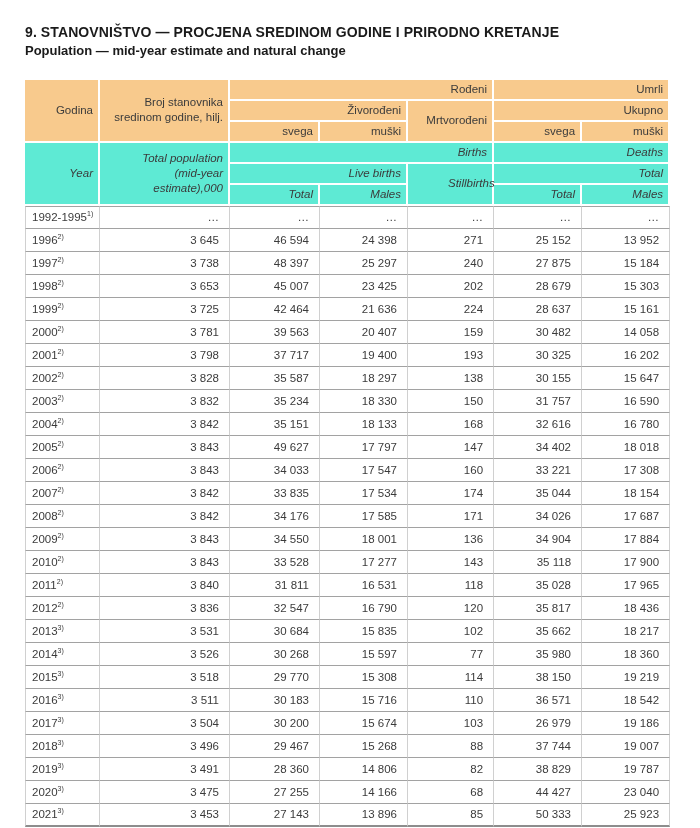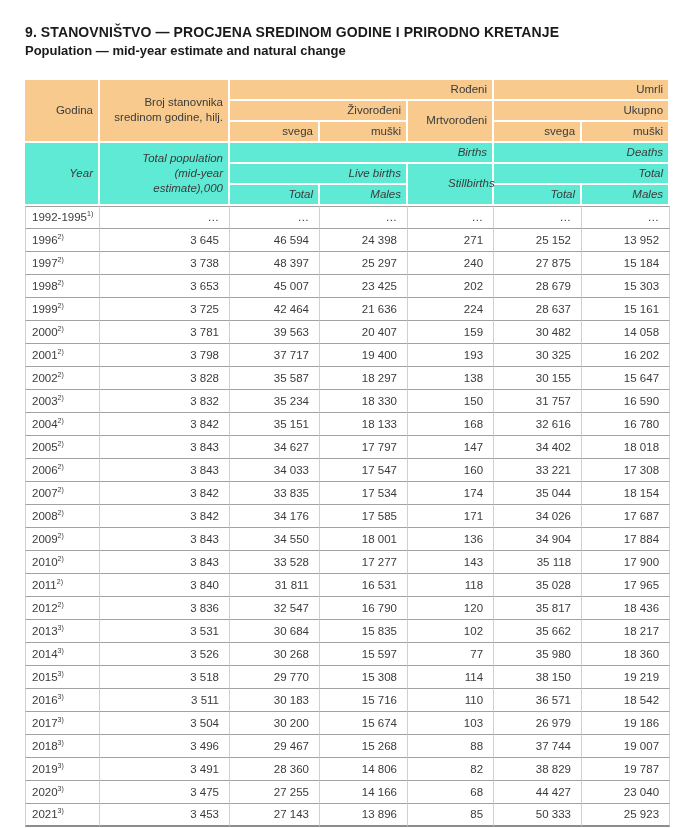--- a/index.html
+++ b/index.html
@@ -218,21 +218,21 @@
           <td class="num-cell">3 842</td>
           <td class="num-cell">35 151</td>
           <td class="num-cell">18 133</td>
           <td class="num-cell">168</td>
           <td class="num-cell">32 616</td>
           <td class="num-cell">16 780</td>
         </tr>
         <tr>
           <td class="year-cell">2005<sup>2)</sup></td>
           <td class="num-cell">3 843</td>
-          <td class="num-cell">34 627</td>
+          <td class="num-cell">49 627</td>
           <td class="num-cell">17 797</td>
           <td class="num-cell">147</td>
           <td class="num-cell">34 402</td>
           <td class="num-cell">18 018</td>
         </tr>
         <tr>
           <td class="year-cell">2006<sup>2)</sup></td>
           <td class="num-cell">3 843</td>
           <td class="num-cell">34 033</td>
           <td class="num-cell">17 547</td>

